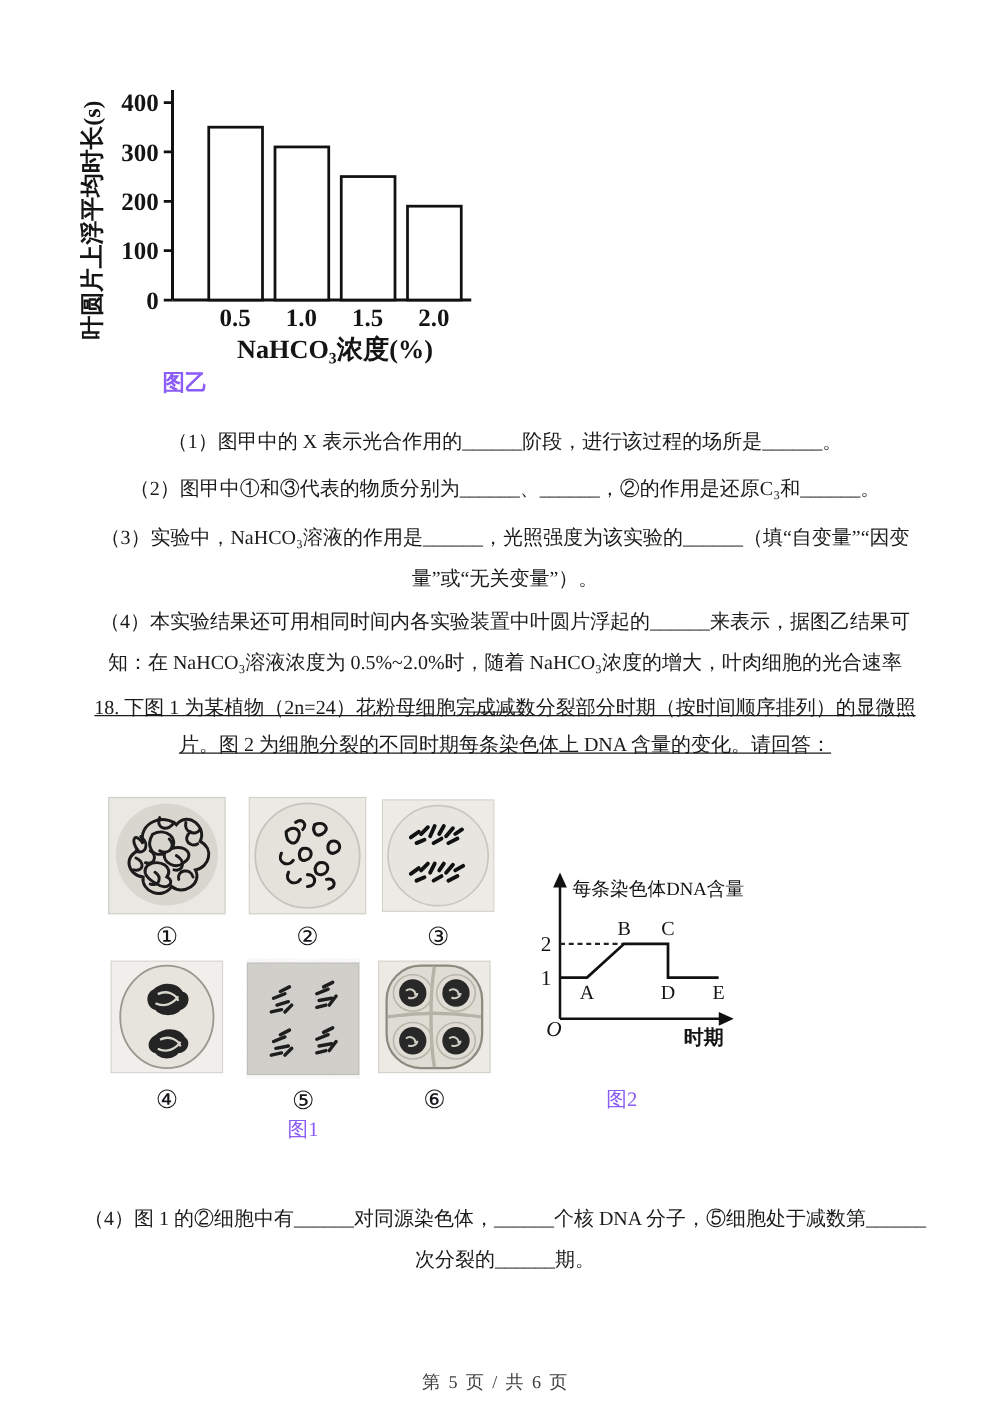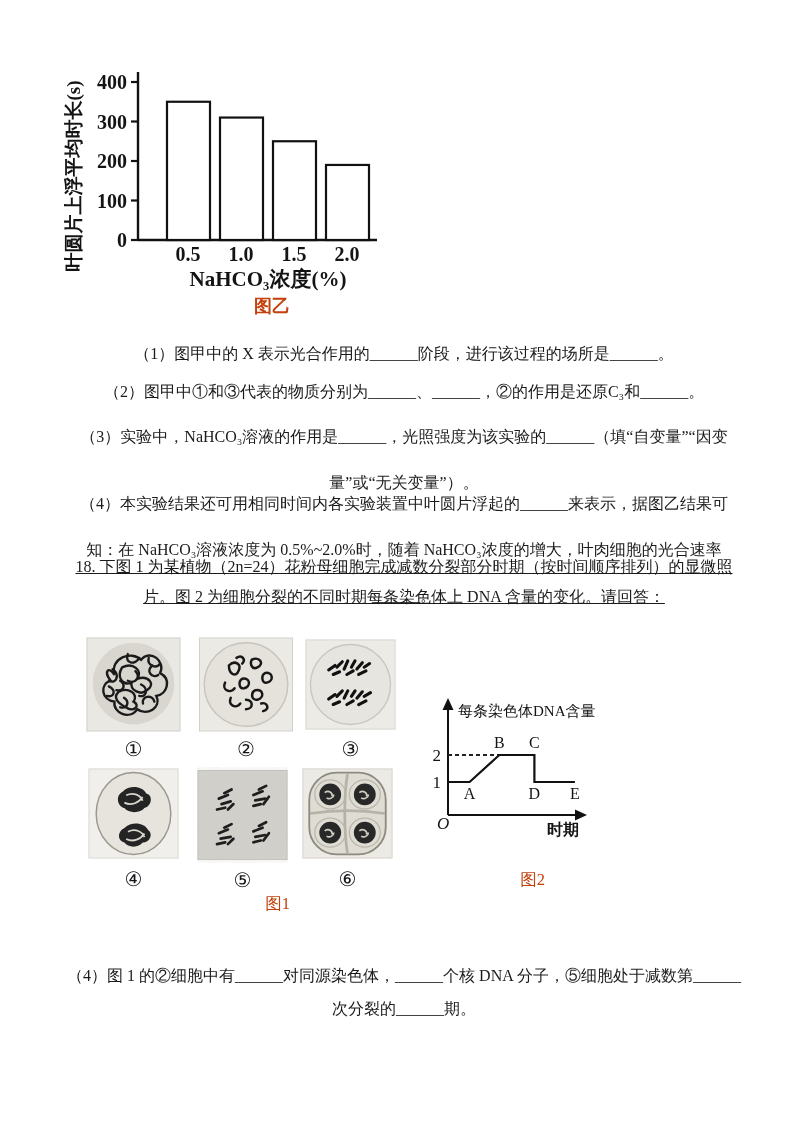--- a/index.html
+++ b/index.html
@@ -2,23 +2,23 @@
 <html><head>
 <meta charset="utf-8">
 <style>
   html,body{margin:0;padding:0;background:#ffffff;}
   .page{
     position:relative;width:793px;height:1122px;background:#ffffff;overflow:hidden;
     font-family:"Liberation Serif","DejaVu Serif",serif;color:#1b1b1b;
   }
   .para{position:absolute;left:65px;width:678px;font-size:16px;line-height:33px;text-align:center;}
   #q18-intro{line-height:30px;text-decoration:underline;}
-  #q17-item-3,#q17-item-4{line-height:46px;}
+  #q17-item-3,#q17-item-4{line-height:33px;}
   .chart-abs{position:absolute;}
-  .fig-caption{position:absolute;font-size:16.5px;color:#c2410c;text-align:right;}
+  .fig-caption{position:absolute;font-size:16.5px;color:#8b5cf6;text-align:left;}
   .fig-caption.bold{font-weight:bold;font-size:18px;}
   .micro-cell{position:absolute;}
   .micro-cell svg{display:block;}
   .micro-label{text-align:center;font-size:20px;margin-top:5px;color:#15151a;}
   .footer{position:absolute;left:0;right:0;top:1096px;text-align:center;
           font-size:14.5px;color:#3f3f3f;letter-spacing:1.5px;}
   svg text{font-family:"Liberation Serif","DejaVu Serif",serif;fill:#141414;}
 </style>
 </head>
 <body>
@@ -214,13 +214,14 @@
       <text x="33" y="24" font-size="15">每条染色体DNA含量</text>
       <text x="138" y="143" text-anchor="middle" font-size="16" font-weight="bold">时期</text>
       <text x="12" y="137" font-size="17" font-style="italic">O</text>
     </svg>
 
   <div class="fig-caption" style="left:230px;top:893px;width:60px">图1</div>
   <div class="fig-caption" style="left:485px;top:869px;width:60px">图2</div>
 
   <div class="para" style="top:959px">（4）图 1 的②细胞中有______对同源染色体，______个核 DNA 分子，⑤细胞处于减数第______次分裂的______期。</div>
 
+  <div class="footer">第 5 页 / 共 6 页</div>
 </div>
 
 </body></html>

